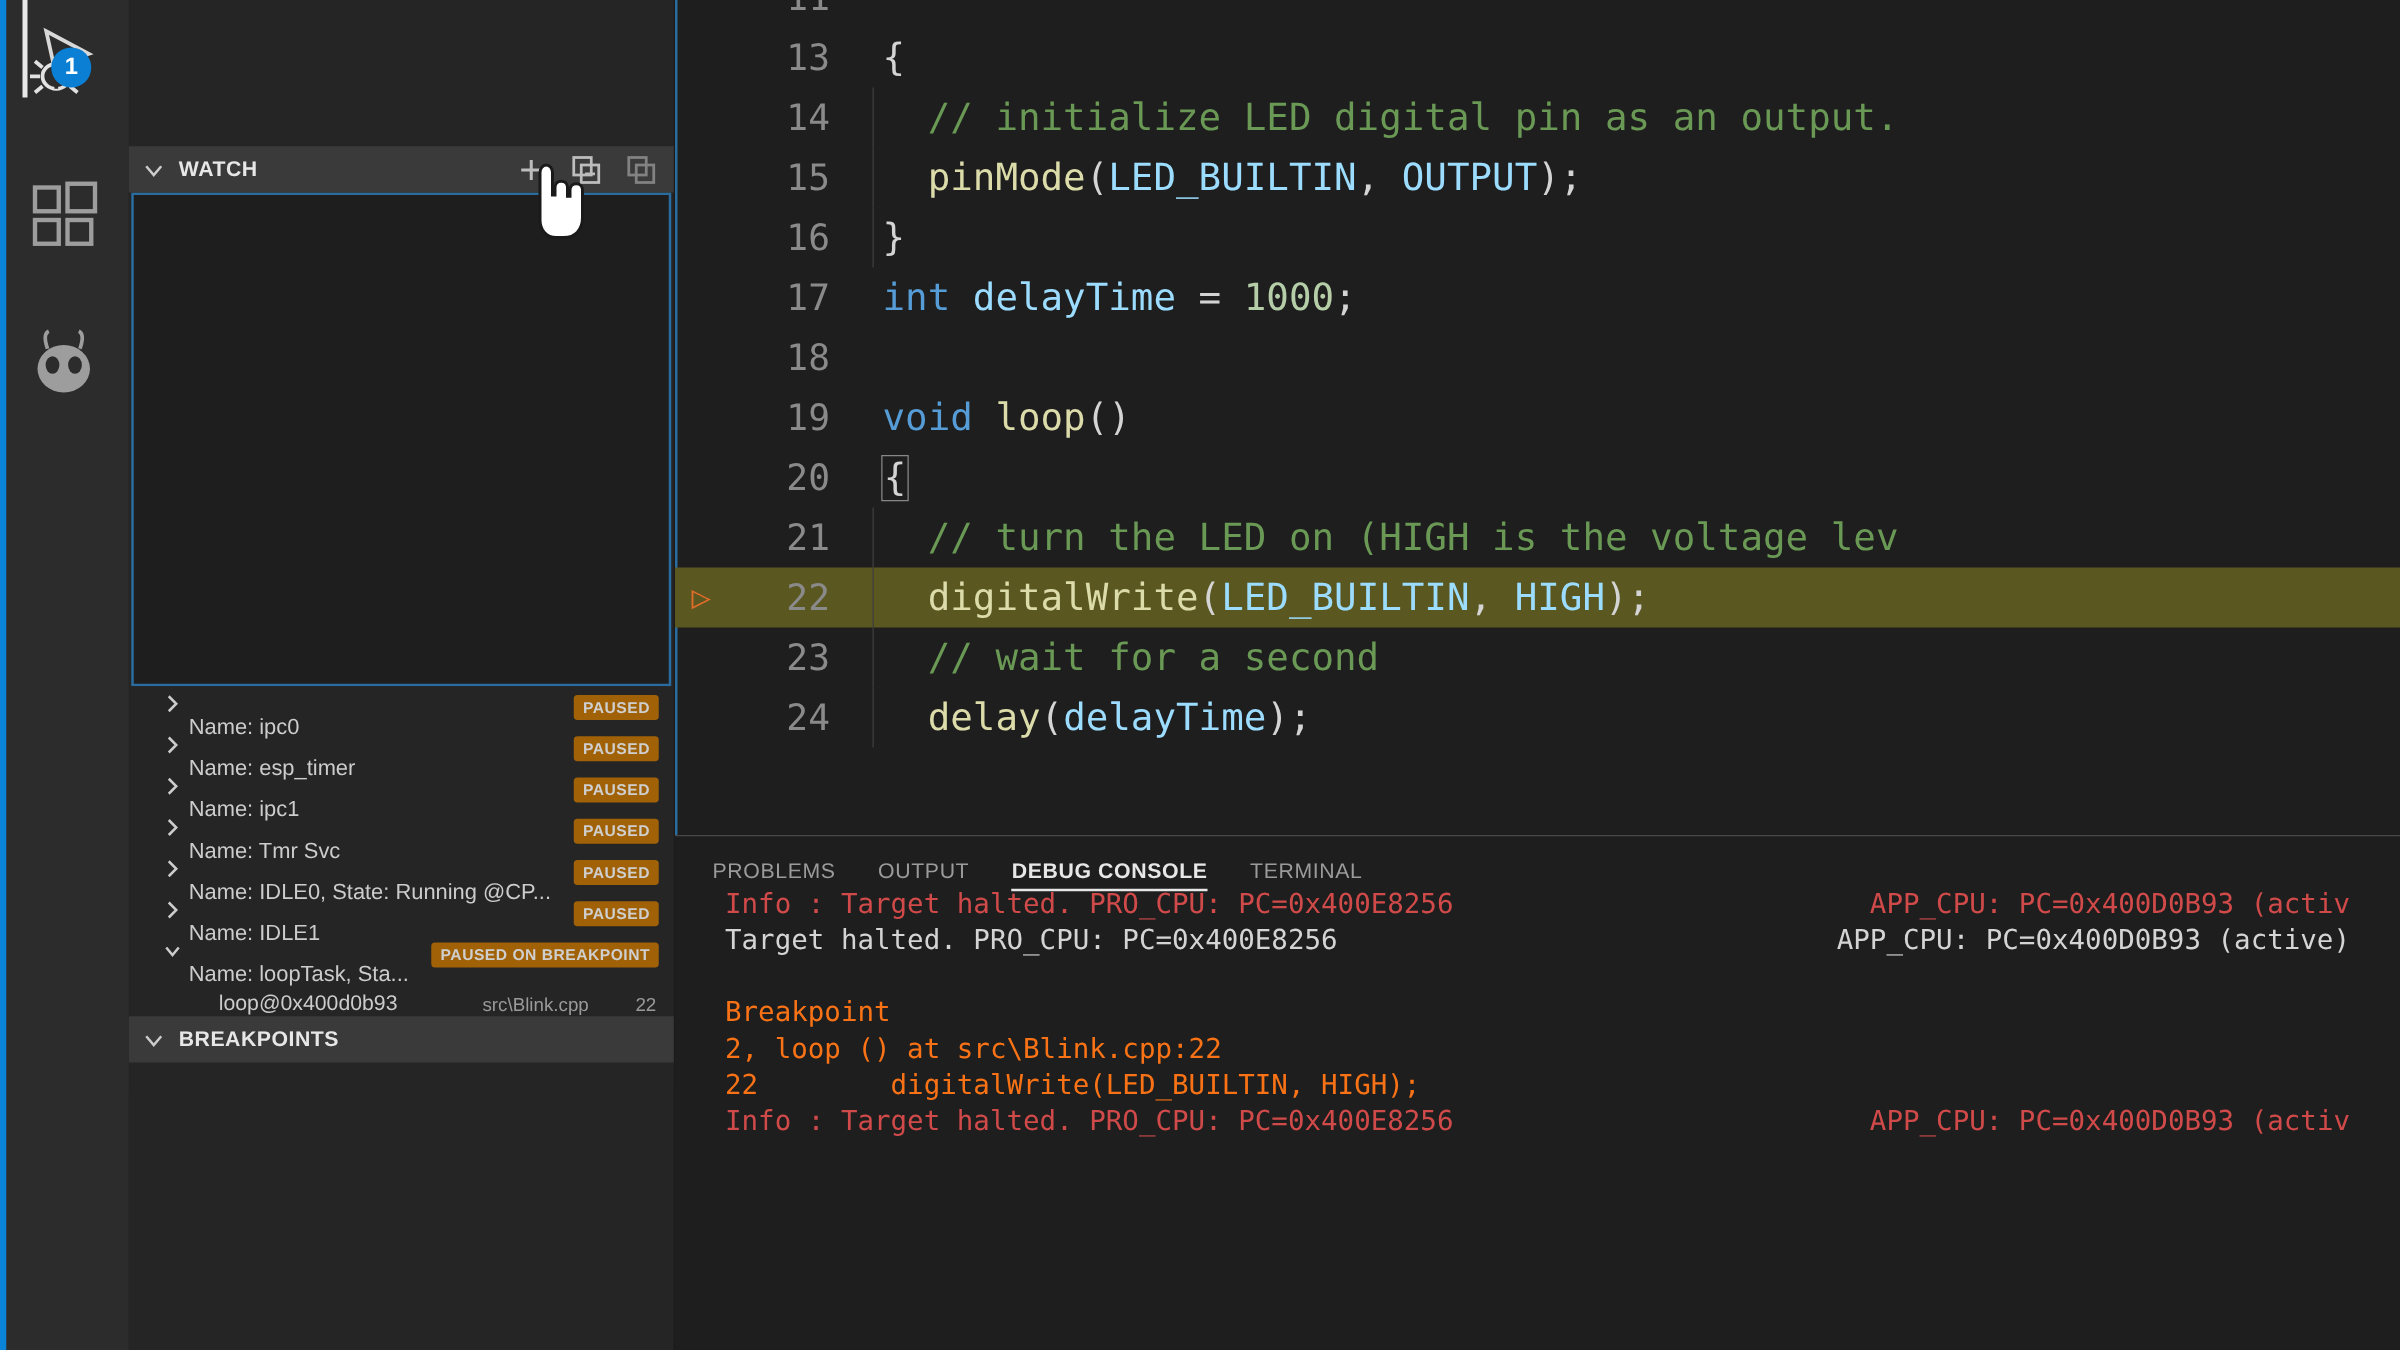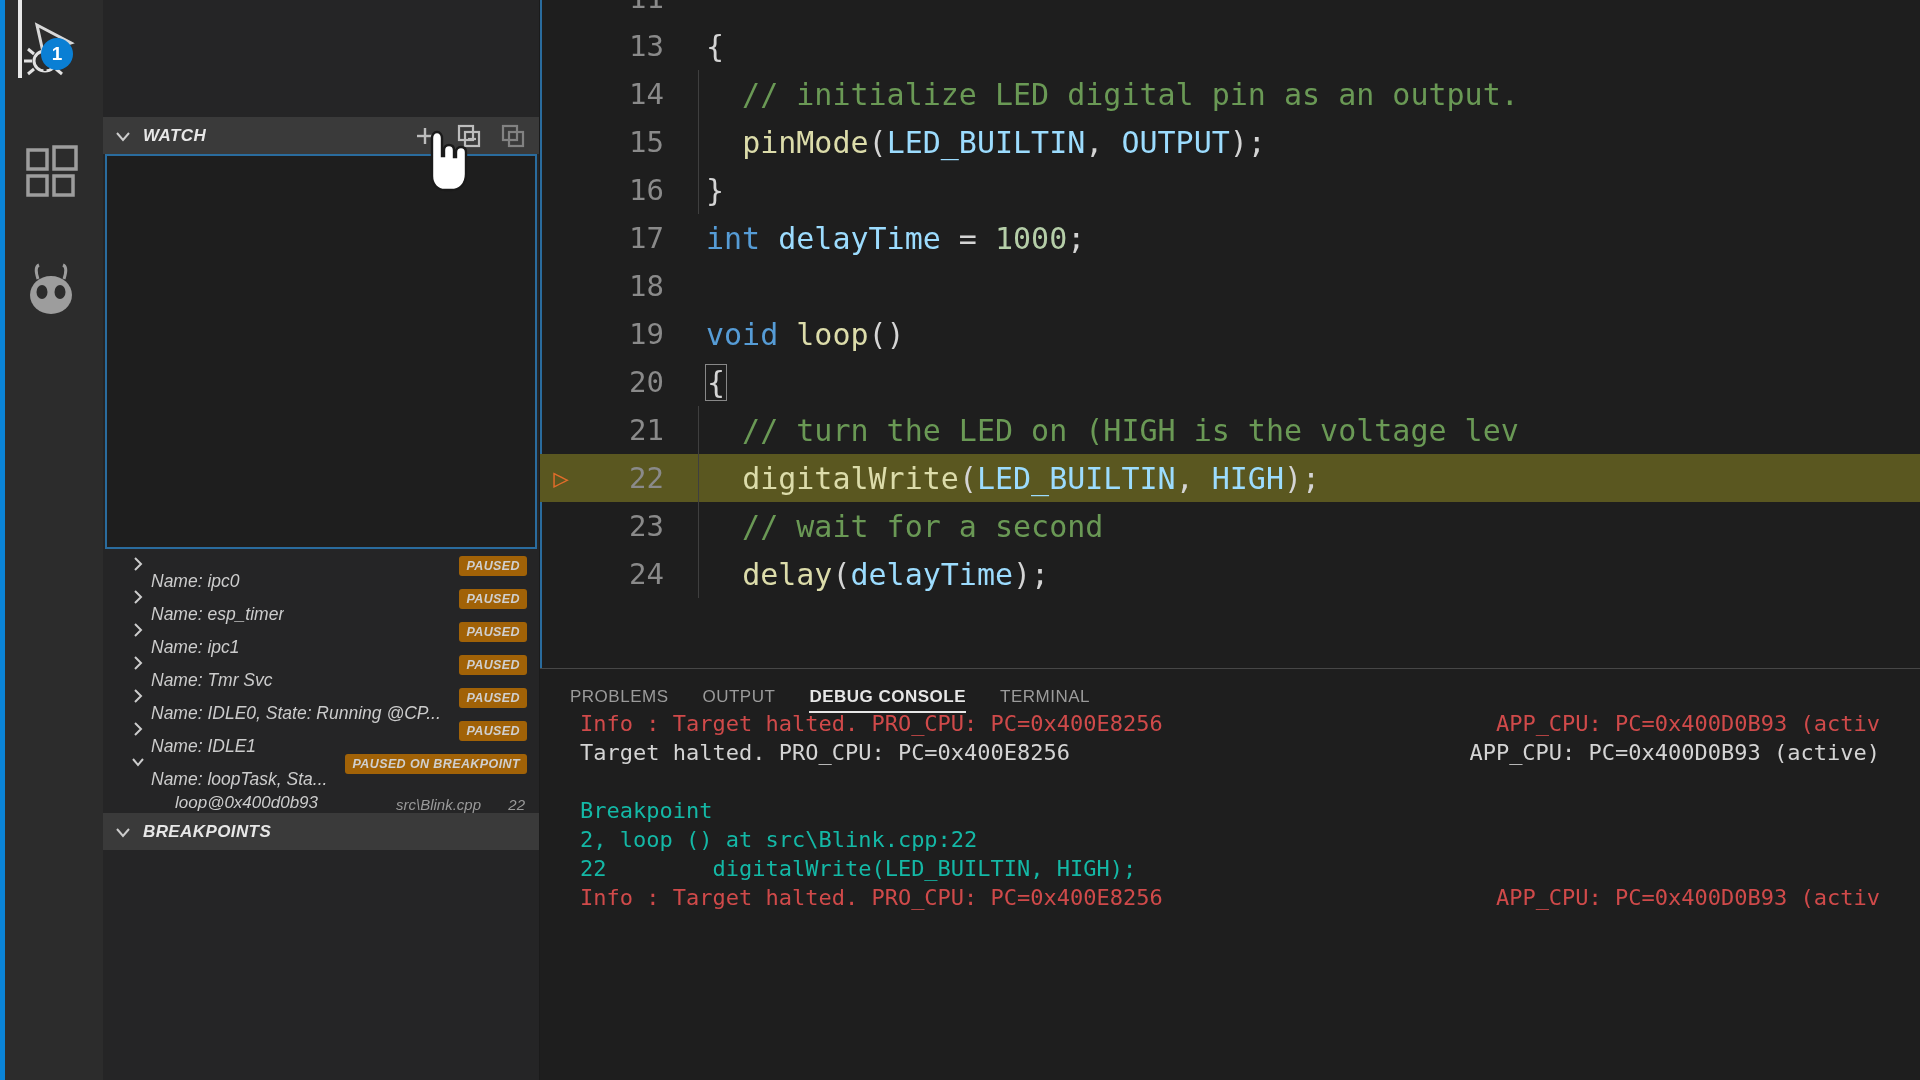--- a/index.html
+++ b/index.html
@@ -34,21 +34,20 @@
     background: #0a7fd4; color: #fff;
     font-size: 19px; font-weight: 600;
     display: flex; align-items: center; justify-content: center;
   }
 
   
   .sidebar {
     width: 437px; height: 1080px; background: #252526;
     flex: 0 0 437px; display: flex; flex-direction: column;
     border-right: 1px solid #1b1b1b;
-    font-style: italic;
   }
   .sb-filler { height: 117px; background: #252526; }
 
   .section-header {
     height: 37px; background: #3a3a3a;
     display: flex; align-items: center;
     padding-left: 10px; position: relative;
     flex: 0 0 37px;
   }
   .section-title {
@@ -79,21 +78,21 @@
     position: absolute; right: 12px;
     background: #a16207; color: #cfcfcf;
     font-size: 12.5px; font-weight: 700; letter-spacing: .4px;
     padding: 3px 7px; border-radius: 3px; white-space: nowrap;
   }
   .cs-subrow {
     height: 33px; display: flex; align-items: flex-end;
     padding-left: 72px; position: relative;
   }
   .cs-sub-name { font-size: 17px; color: #ccc; }
-  .cs-sub-file { position: absolute; right: 58px; font-size: 15px; color: #9a9a9a; }
+  .cs-sub-file { position: absolute; right: 68px; font-size: 15px; color: #9a9a9a; }
   .cs-sub-line { position: absolute; right: 14px; font-size: 15px; color: #9a9a9a; }
 
   
   .editor-col { flex: 1 1 auto; display: flex; flex-direction: column; min-width: 0; }
   .editor {
     background: #1e1e1e; position: relative; overflow: hidden;
     height: 668px; flex: 0 0 668px;
   }
   .code-line {
     height: 48px; display: flex; align-items: center;
@@ -139,21 +138,21 @@
   .panel-tab.active { color: #e7e7e7; font-weight: 700; }
   .panel-tab.active::after {
     content: ""; position: absolute; left: 0; right: 0; bottom: 12px;
     height: 2px; background: #e7e7e7;
   }
   .console { flex: 1 1 auto; overflow: hidden; padding-left: 40px;
              font-family: "DejaVu Sans Mono", monospace; font-size: 22px; }
   .con-line { height: 29px; white-space: pre; display: flex; }
   .con-red { color: #d04a4a; }
   .con-white { color: #d4d4d4; }
-  .con-orange { color: #14b8a6; }
+  .con-orange { color: #f97316; }
   .con-right { margin-left: auto; padding-right: 40px; }
 
   
   .cursor { position: absolute; left: 423px; top: 130px; width: 46px; height: 62px; z-index: 50; }
 </style>
 </head>
 <body>
 
 <div id="root">
 

